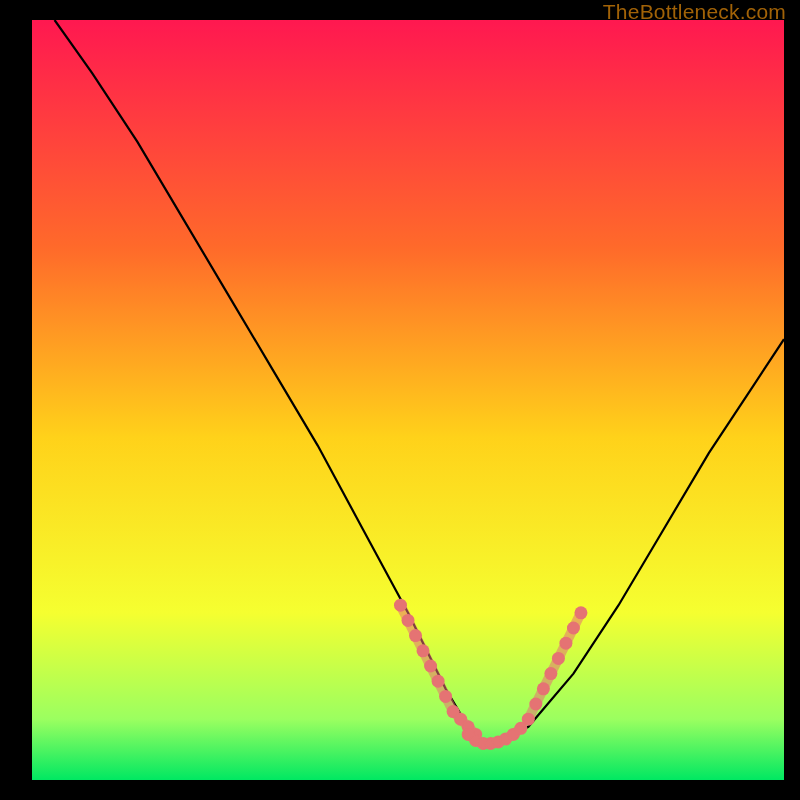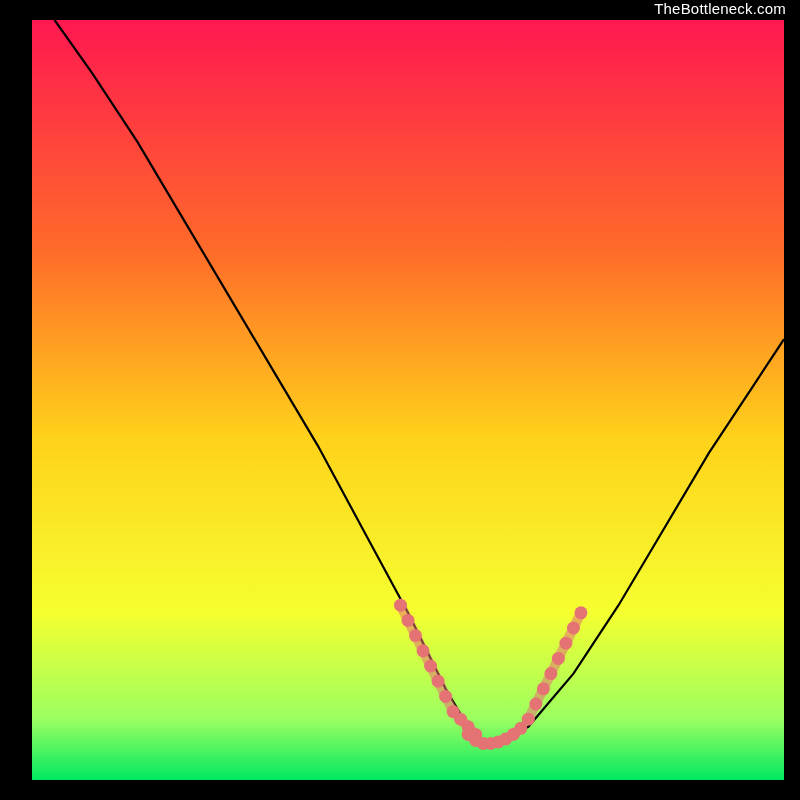--- a/index.html
+++ b/index.html
@@ -23,22 +23,22 @@
     position: absolute;
     left: 0;
     top: 0;
     width: 752px;
     height: 760px;
   }
   .watermark {
     position: absolute;
     top: 0;
     right: 14px;
-    color: #ffffff;
-    font-size: 15px;
+    color: #a16207;
+    font-size: 21px;
     font-weight: 500;
     letter-spacing: 0.2px;
   }
 </style>
 </head>
 <body>
 
 <div class="frame">
   <svg class="plot-area" viewBox="0 0 752 760" preserveAspectRatio="none">
     <defs>

